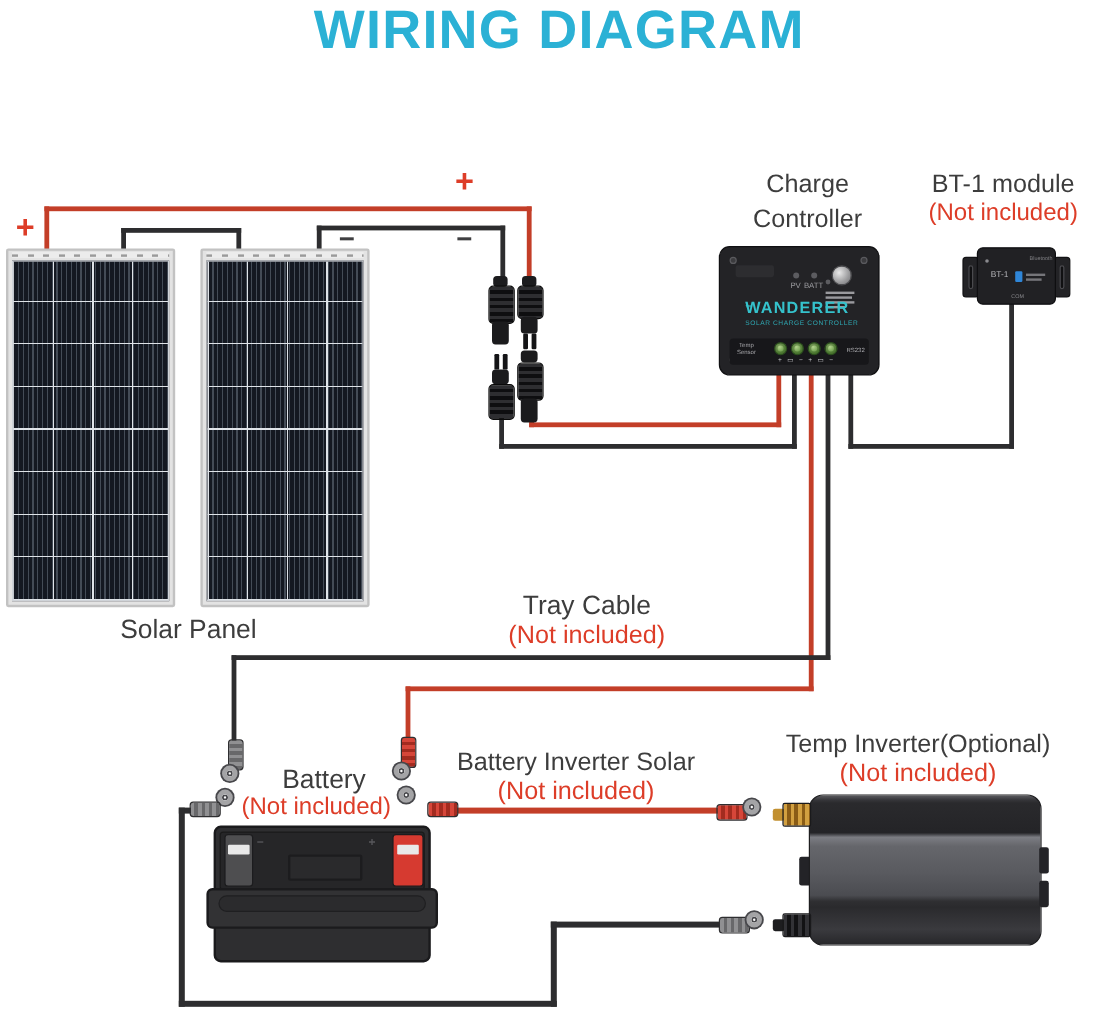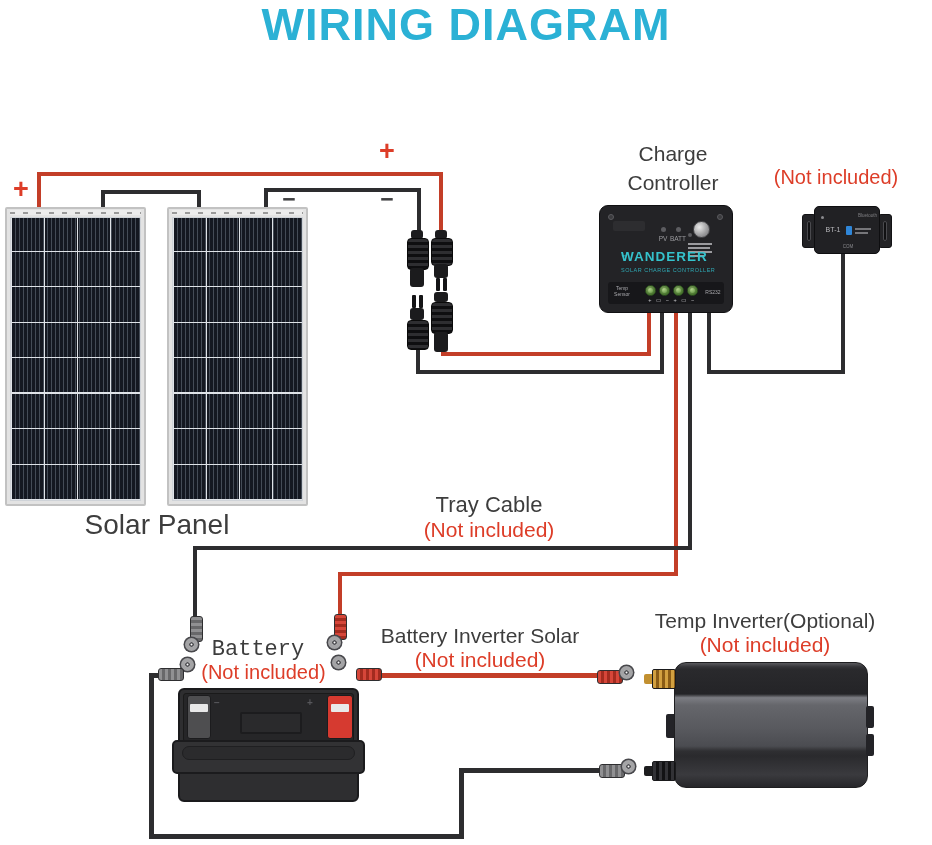--- a/index.html
+++ b/index.html
@@ -255,24 +255,25 @@
     <div class="crimp gh" style="left:9px;top:109px;width:26px;height:14px;"></div>
     <div class="ring" style="left:32px;top:105px;"></div>
   </div>
 
   <div class="title">WIRING DIAGRAM</div>
   <div class="sign red" style="left:8px;top:174px;width:26px;">+</div>
   <div class="sign red" style="left:374px;top:136px;width:26px;">+</div>
   <div class="sign dark" style="left:279px;top:186px;width:20px;">−</div>
   <div class="sign dark" style="left:377px;top:186px;width:20px;">−</div>
   <div class="lbl" style="left:612px;top:139px;width:122px;line-height:29px;">Charge Controller</div>
+  <div class="lbl" style="left:761px;top:141px;width:150px;">BT-1 module</div>
   <div class="lbl note" style="left:761px;top:164px;width:150px;font-size:20px;">(Not included)</div>
-  <div class="lbl" style="left:77px;top:512px;width:160px;font-size:28px;">Solar Panel</div>
+  <div class="lbl" style="left:77px;top:512px;width:160px;font-size:22px;">Solar Panel</div>
   <div class="lbl" style="left:414px;top:492px;width:150px;font-size:22px;">Tray Cable</div>
   <div class="lbl note" style="left:414px;top:517px;width:150px;">(Not included)</div>
-  <div class="lbl" style="left:183px;top:637px;width:150px;font-size:22px;font-family:Liberation Mono, monospace;">Battery</div>
+  <div class="lbl" style="left:195px;top:637px;width:150px;font-size:22px;">Battery</div>
   <div class="lbl note" style="left:186px;top:659px;width:155px;font-size:20px;">(Not included)</div>
   <div class="lbl" style="left:350px;top:623px;width:260px;">Battery Inverter Solar</div>
   <div class="lbl note" style="left:350px;top:647px;width:260px;">(Not included)</div>
   <div class="lbl" style="left:630px;top:608px;width:270px;">Temp Inverter(Optional)</div>
   <div class="lbl note" style="left:630px;top:632px;width:270px;">(Not included)</div>
 
 </div>
 
 </body></html>

